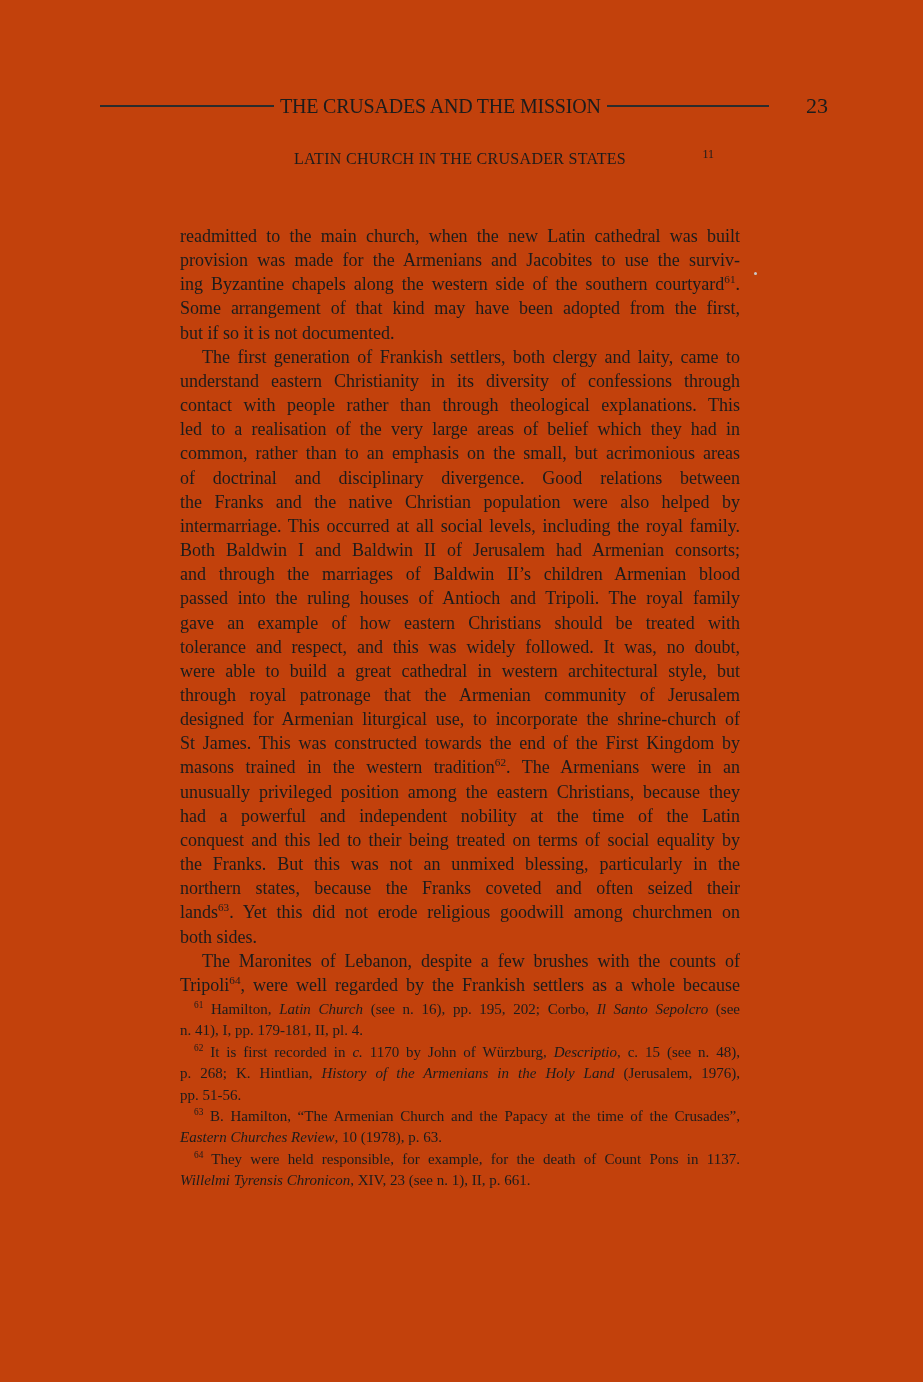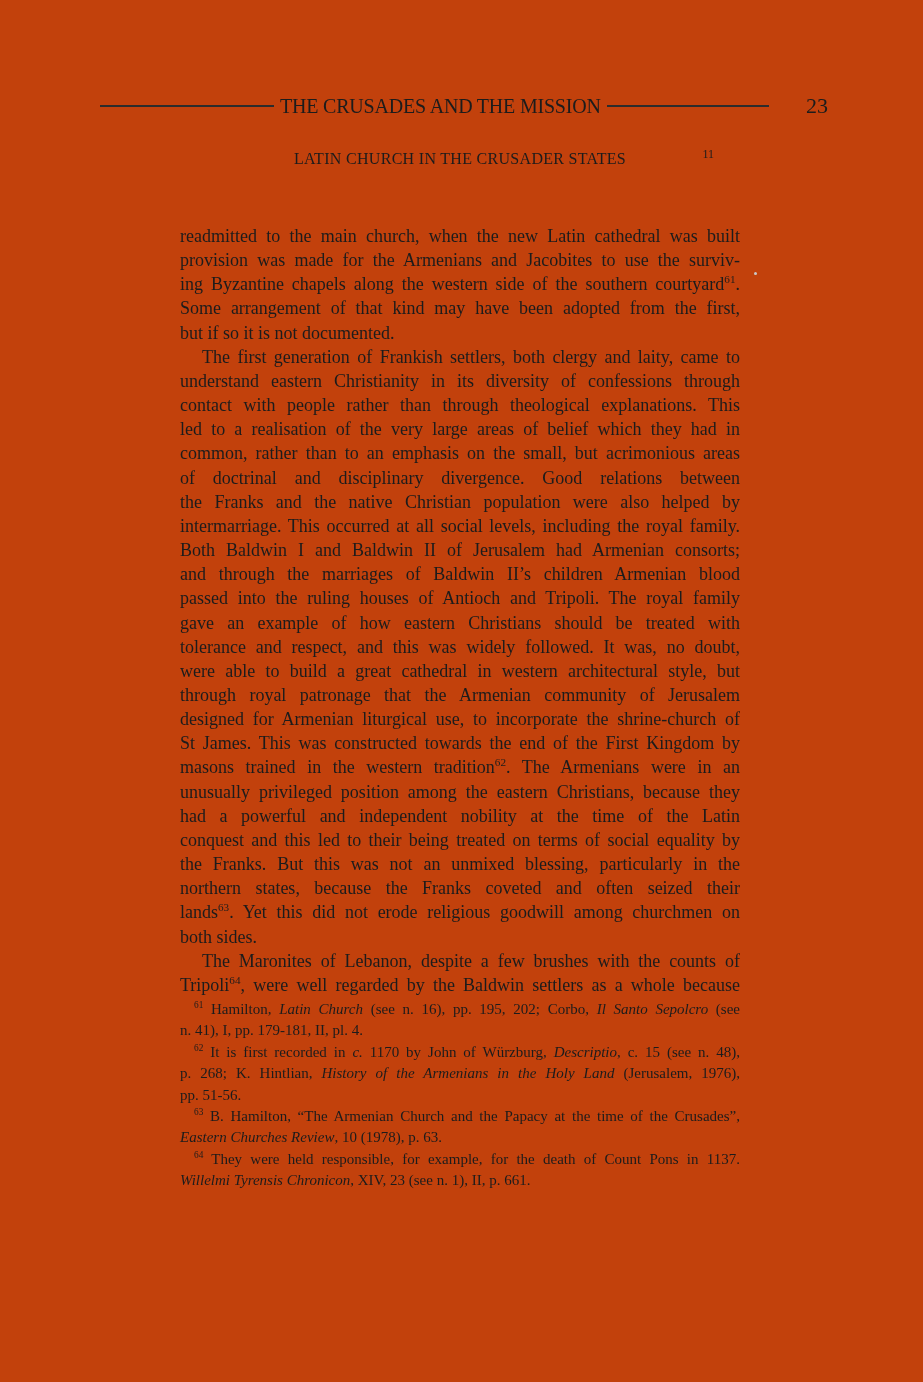--- a/index.html
+++ b/index.html
@@ -155,21 +155,21 @@
         <div class="tline just"><span>unusually privileged position among the eastern Christians, because they</span></div>
         <div class="tline just"><span>had a powerful and independent nobility at the time of the Latin</span></div>
         <div class="tline just"><span>conquest and this led to their being treated on terms of social equality by</span></div>
         <div class="tline just"><span>the Franks. But this was not an unmixed blessing, particularly in the</span></div>
         <div class="tline just"><span>northern states, because the Franks coveted and often seized their</span></div>
         <div class="tline just"><span>lands</span><sup>63</sup><span>. Yet this did not erode religious goodwill among churchmen on</span></div>
         <div class="tline"><span>both sides.</span></div>
       </div>
     <div class="paragraph">
         <div class="tline just ind"><span>The Maronites of Lebanon, despite a few brushes with the counts of</span></div>
-        <div class="tline just"><span>Tripoli</span><sup>64</sup><span>, were well regarded by the Baldwin settlers as a whole because</span></div>
+        <div class="tline just"><span>Tripoli</span><sup>64</sup><span>, were well regarded by the Frankish settlers as a whole because</span></div>
       </div>
   </main>
 
   <footer class="footnotes">
     <div class="footnote">
         <div class="tline just ind"><sup>61</sup><span> Hamilton, </span><i>Latin Church</i><span> (see n. 16), pp. 195, 202; Corbo, </span><i>Il Santo Sepolcro</i><span> (see</span></div>
         <div class="tline"><span>n. 41), I, pp. 179-181, II, pl. 4.</span></div>
       </div>
     <div class="footnote">
         <div class="tline just ind"><sup>62</sup><span> It is first recorded in </span><i>c.</i><span> 1170 by John of Würzburg, </span><i>Descriptio</i><span>, c. 15 (see n. 48),</span></div>

